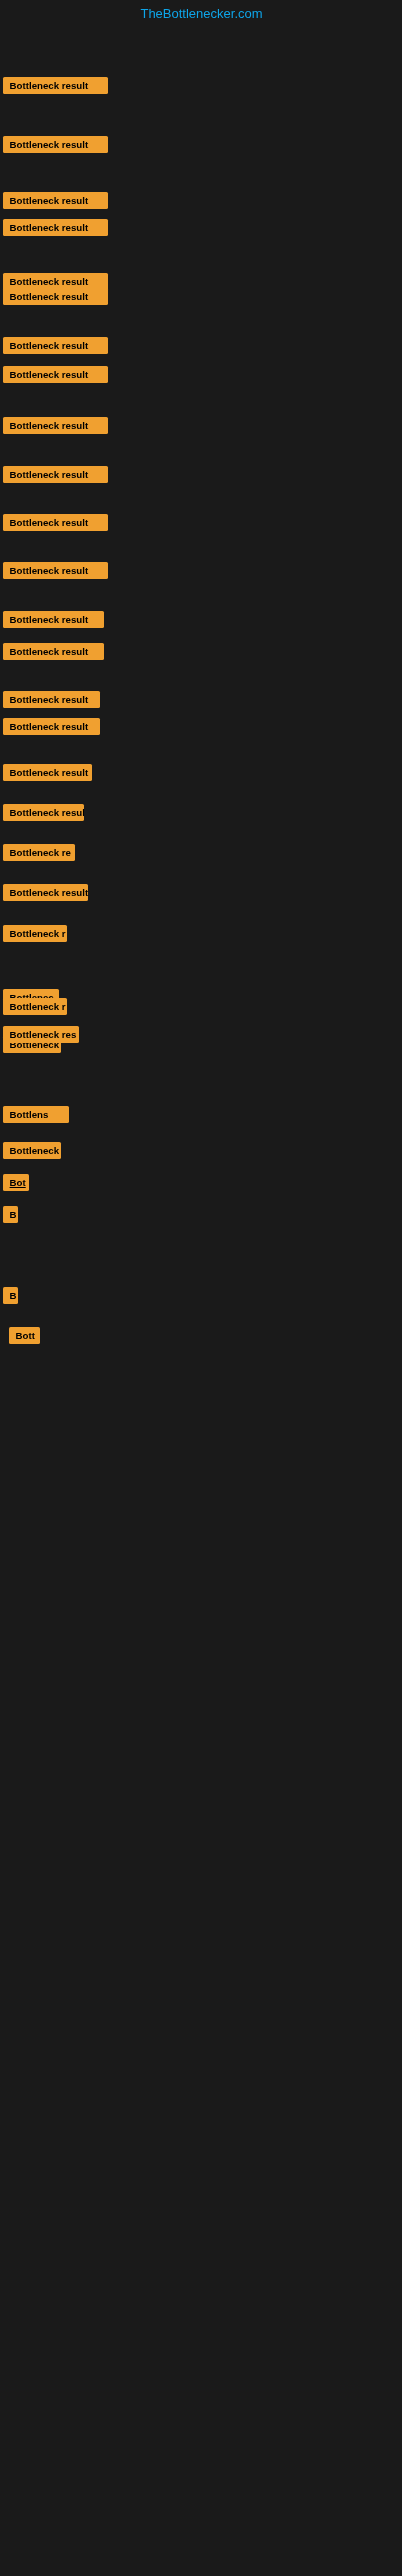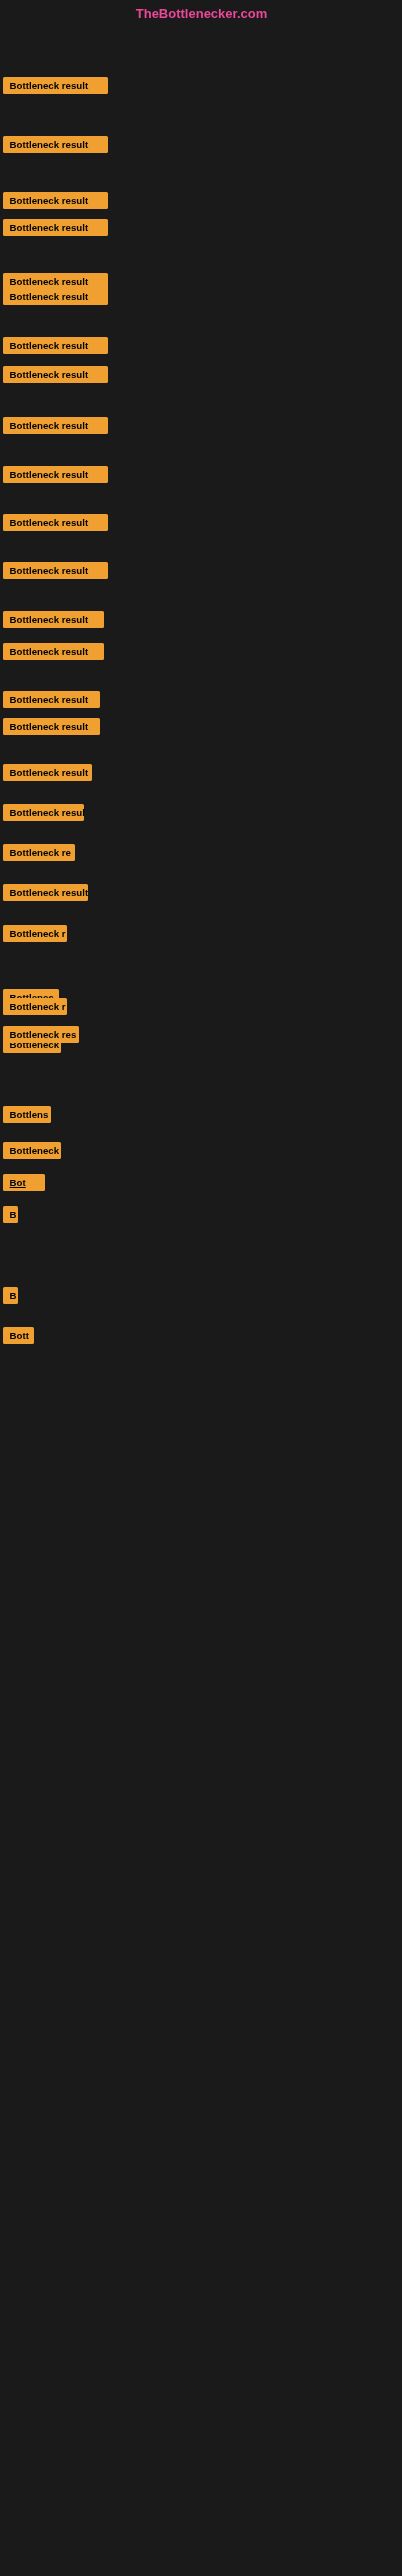--- a/index.html
+++ b/index.html
@@ -9,24 +9,24 @@
     }
     body {
       width: 403px;
       min-height: 2576px;
       background-color: #1a1a1a;
       font-family: Arial, sans-serif;
       position: relative;
     }
     .site-title {
       text-align: center;
-      color: #ec4899;
+      color: #0ea5e9;
       font-size: 13px;
       padding: 6.4px 0 9.7px 0;
-      font-weight: bold;
+      font-weight: normal;
     }
     .bottleneck-badge {
       display: inline-block;
       background-color: #f0a030;
       color: #000;
       font-size: 9.7px;
       font-weight: bold;
       padding: 3.2px 6.4px;
       border-radius: 1.6px;
       white-space: nowrap;
@@ -59,20 +59,20 @@
     <div style="position: absolute; top: 687px; left: 3.2px;"><span class="bottleneck-badge" style="width: 97px; display: inline-block; overflow: hidden; white-space: nowrap;">Bottleneck result</span></div>
     <div style="position: absolute; top: 733px; left: 3.2px;"><span class="bottleneck-badge" style="width: 89px; display: inline-block; overflow: hidden; white-space: nowrap;">Bottleneck result</span></div>
     <div style="position: absolute; top: 773px; left: 3.2px;"><span class="bottleneck-badge" style="width: 81px; display: inline-block; overflow: hidden; white-space: nowrap;">Bottleneck result</span></div>
     <div style="position: absolute; top: 813px; left: 3.2px;"><span class="bottleneck-badge" style="width: 72px; display: inline-block; overflow: hidden; white-space: nowrap;">Bottleneck re</span></div>
     <div style="position: absolute; top: 853px; left: 3.2px;"><span class="bottleneck-badge" style="width: 85px; display: inline-block; overflow: hidden; white-space: nowrap;">Bottleneck result</span></div>
     <div style="position: absolute; top: 894px; left: 3.2px;"><span class="bottleneck-badge" style="width: 64px; display: inline-block; overflow: hidden; white-space: nowrap;">Bottleneck r</span></div>
     <div style="position: absolute; top: 958px; left: 3.2px;"><span class="bottleneck-badge" style="width: 56px; display: inline-block; overflow: hidden; white-space: nowrap;">Bottlenec</span></div>
     <div style="position: absolute; top: 967px; left: 3.2px;"><span class="bottleneck-badge" style="width: 64px; display: inline-block; overflow: hidden; white-space: nowrap;">Bottleneck r</span></div>
     <div style="position: absolute; top: 1005px; left: 3.2px;"><span class="bottleneck-badge" style="width: 58px; display: inline-block; overflow: hidden; white-space: nowrap;">Bottleneck</span></div>
     <div style="position: absolute; top: 995px; left: 3.2px;"><span class="bottleneck-badge" style="width: 76px; display: inline-block; overflow: hidden; white-space: nowrap;">Bottleneck res</span></div>
-    <div style="position: absolute; top: 1075px; left: 3.2px;"><span class="bottleneck-badge" style="width: 48px; display: inline-block; overflow: hidden; white-space: nowrap;">Bottlens</span></div>
+    <div style="position: absolute; top: 1075px; left: 3.2px;"><span class="bottleneck-badge" style="width: 66px; display: inline-block; overflow: hidden; white-space: nowrap;">Bottlens</span></div>
     <div style="position: absolute; top: 1111px; left: 3.2px;"><span class="bottleneck-badge" style="width: 58px; display: inline-block; overflow: hidden; white-space: nowrap;">Bottleneck</span></div>
-    <div style="position: absolute; top: 1143px; left: 3.2px;"><span class="bottleneck-badge" style="width: 42px; display: inline-block; overflow: hidden; white-space: nowrap; text-decoration: underline;">Bot</span></div>
+    <div style="position: absolute; top: 1143px; left: 3.2px;"><span class="bottleneck-badge" style="width: 26px; display: inline-block; overflow: hidden; white-space: nowrap; text-decoration: underline;">Bot</span></div>
     <div style="position: absolute; top: 1175px; left: 3.2px;"><span class="bottleneck-badge" style="width: 14.5px; display: inline-block; overflow: hidden; white-space: nowrap;">B</span></div>
     <div style="position: absolute; top: 1256px; left: 3.2px;"><span class="bottleneck-badge" style="width: 14.5px; display: inline-block; overflow: hidden; white-space: nowrap;">B</span></div>
-    <div style="position: absolute; top: 1296px; left: 3.2px;"><span class="bottleneck-badge" style="width: 31px; display: inline-block; overflow: hidden; white-space: nowrap;">Bott</span></div>
+    <div style="position: absolute; top: 1296px; left: 3.2px;"><span class="bottleneck-badge" style="width: 31px; display: inline-block; overflow: hidden; white-space: nowrap; margin-left: 6px;">Bott</span></div>
   </div>
 
 
 </body></html>

